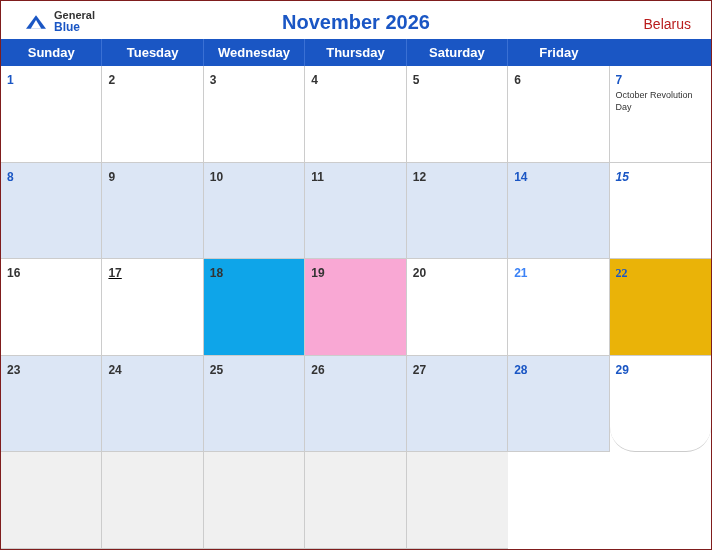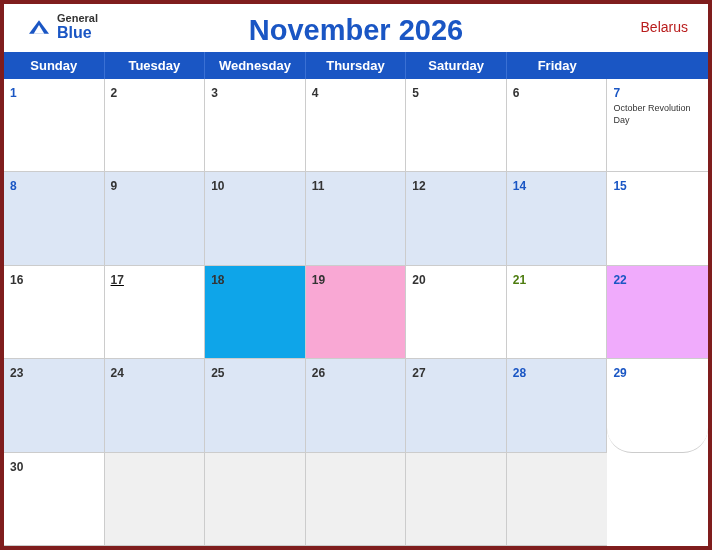--- a/index.html
+++ b/index.html
@@ -7,21 +7,21 @@
       font-family: Arial, sans-serif;
       background: #fff;
       width: 712px;
       height: 550px;
       overflow: hidden;
     }
     .calendar {
       width: 712px;
       height: 550px;
       background: #fff;
-      border: 4px solid #7f1d1d;
+      border: 1px solid #7f1d1d;
       display: flex;
       flex-direction: column;
     }
     .header {
       display: flex;
       align-items: center;
       justify-content: center;
       padding: 10px 20px 5px 20px;
       position: relative;
     }
@@ -36,21 +36,21 @@
     .logo-icon {
       width: 30px;
       height: 20px;
     }
     .logo-container {
       display: flex;
       align-items: center;
       gap: 3px;
     }
     .month-title {
-      font-size: 29px;
+      font-size: 20px;
       color: #1a56c4;
       font-weight: bold;
       text-align: center;
     }
     .country-label {
       position: absolute;
       right: 20px;
       top: 15px;
       font-size: 14px;
       color: #b91c1c;
@@ -114,21 +114,21 @@
 
   <div class="header">
     <div class="logo">
       <div class="logo-container">
         <svg class="logo-icon" viewBox="0 0 40 30" width="40" height="28">
           <polygon points="5,25 20,5 35,25" fill="#1a56c4"></polygon>
           <polygon points="12,25 20,12 28,25" fill="#fff"></polygon>
         </svg>
         <div style="display:flex;flex-direction:column;line-height:1.1;">
           <span style="font-size:11px;color:#333;font-weight:bold;">General</span>
-          <span style="font-size:16px;color:#1a56c4;font-weight:bold;">Blue</span>
+          <span style="font-size:12px;color:#1a56c4;font-weight:bold;">Blue</span>
         </div>
       </div>
     </div>
     <h1 class="month-title">November 2026</h1>
     <div class="country-label">Belarus</div>
   </div>
 
   <div class="days-header">
     <div class="day-header">Sunday</div>
     <div class="day-header">Tuesday</div>
@@ -151,38 +151,37 @@
       <div class="event-text">October Revolution Day</div>
     </div>
 
     <div class="day-cell sunday" style="background:#dce6f5;"><span class="day-number" style="color:#1a56c4;">8</span></div>
     <div class="day-cell monday" style="background:#dce6f5;"><span class="day-number">9</span></div>
     <div class="day-cell tuesday" style="background:#dce6f5;"><span class="day-number">10</span></div>
     <div class="day-cell wednesday" style="background:#dce6f5;"><span class="day-number">11</span></div>
     <div class="day-cell thursday" style="background:#dce6f5;"><span class="day-number">12</span></div>
     <div class="day-cell saturday" style="background:#dce6f5;"><span class="day-number" style="color:#1a56c4;">14</span></div>
 
-    <div class="day-cell sunday" style="background:#fff;"><span class="day-number" style="color:#1a56c4;">15</span></div>
+    <div class="day-cell sunday" style="background:#fff;"><span class="day-number" style="color:#1a56c4;font-style:italic;">15</span></div>
     <div class="day-cell monday" style="background:#fff;"><span class="day-number">16</span></div>
     <div class="day-cell tuesday" style="background:#fff;text-decoration:underline;"><span class="day-number">17</span></div>
     <div class="day-cell wednesday" style="background:#0ea5e9;"><span class="day-number">18</span></div>
     <div class="day-cell thursday" style="background:#f9a8d4;"><span class="day-number">19</span></div>
     <div class="day-cell friday" style="background:#fff;"><span class="day-number">20</span></div>
-    <div class="day-cell saturday" style="background:#fff;"><span class="day-number" style="color:#4d7c0f;">21</span></div>
+    <div class="day-cell saturday" style="background:#fff;"><span class="day-number" style="color:#3b82f6;">21</span></div>
 
-    <div class="day-cell sunday" style="background:#f0abfc;"><span class="day-number" style="color:#1a56c4;">22</span></div>
+    <div class="day-cell sunday" style="background:#eab308;font-family:Liberation Serif, serif;"><span class="day-number" style="color:#1a56c4;">22</span></div>
     <div class="day-cell monday" style="background:#dce6f5;"><span class="day-number">23</span></div>
     <div class="day-cell tuesday" style="background:#dce6f5;"><span class="day-number">24</span></div>
     <div class="day-cell wednesday" style="background:#dce6f5;"><span class="day-number">25</span></div>
     <div class="day-cell thursday" style="background:#dce6f5;"><span class="day-number">26</span></div>
     <div class="day-cell friday" style="background:#dce6f5;"><span class="day-number">27</span></div>
     <div class="day-cell saturday" style="background:#dce6f5;"><span class="day-number" style="color:#1a56c4;">28</span></div>
 
     <div class="day-cell sunday" style="background:#fff;border-radius:25px;"><span class="day-number" style="color:#1a56c4;">29</span></div>
-    <div class="day-cell monday" style="background:#fff;"><span class="day-number">30</span></div>
     <div class="day-cell empty" style="background:#f0f0f0;border-right:1px solid #ccc;"></div>
     <div class="day-cell empty" style="background:#f0f0f0;border-right:1px solid #ccc;"></div>
     <div class="day-cell empty" style="background:#f0f0f0;border-right:1px solid #ccc;"></div>
     <div class="day-cell empty" style="background:#f0f0f0;border-right:1px solid #ccc;"></div>
     <div class="day-cell empty" style="background:#f0f0f0;border-right:none;"></div>
 
   </div>
 </div>
 
 </body></html>

